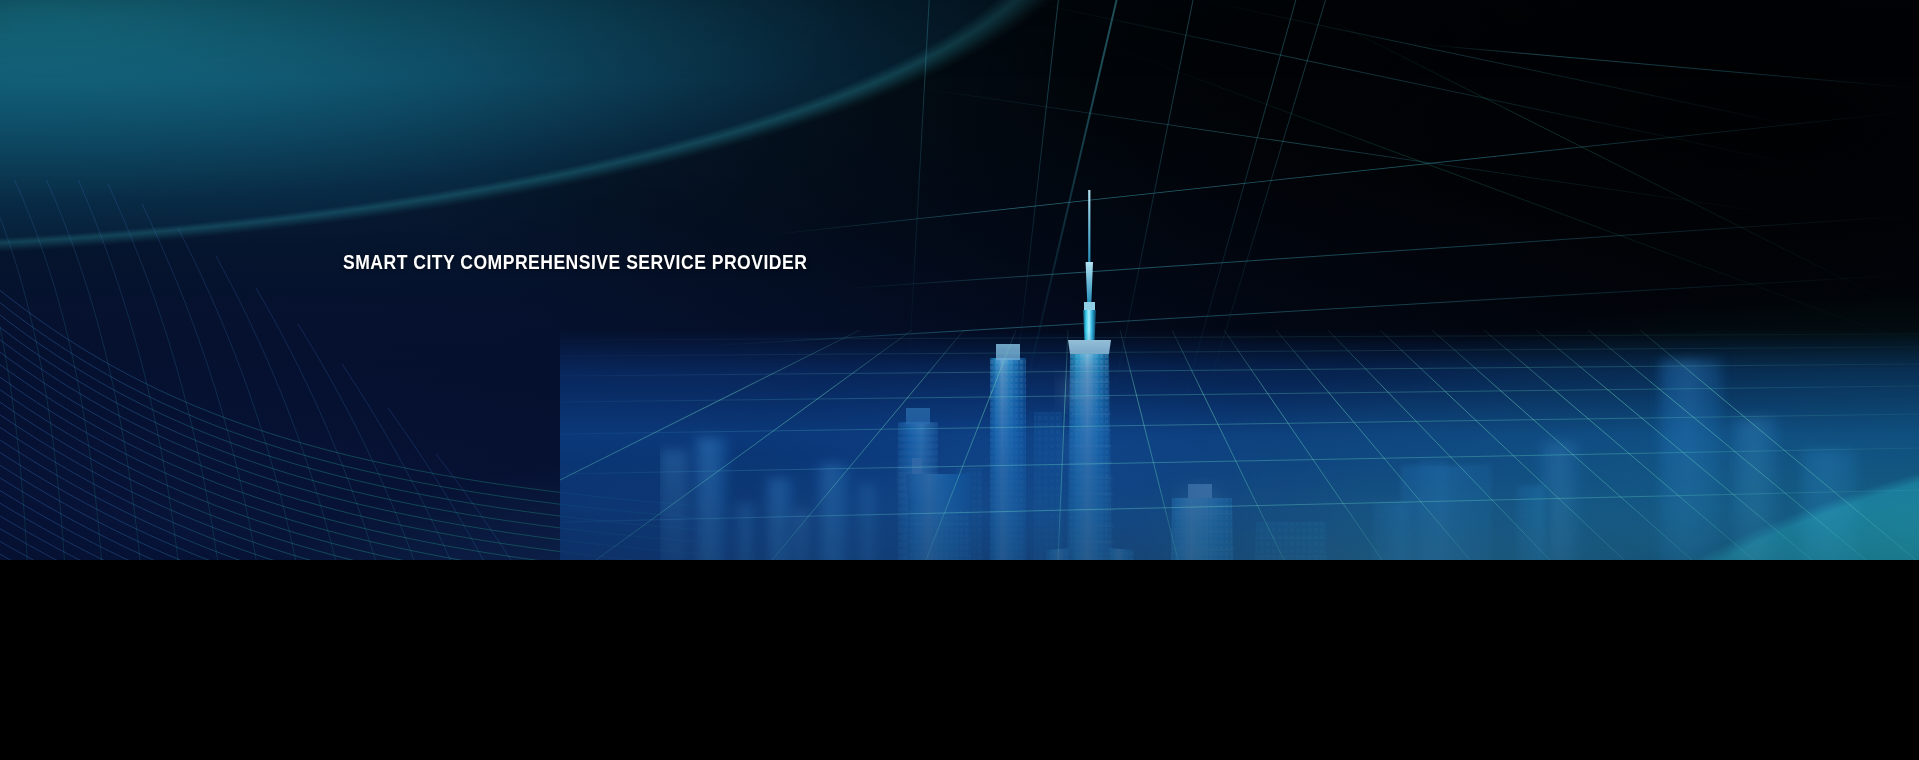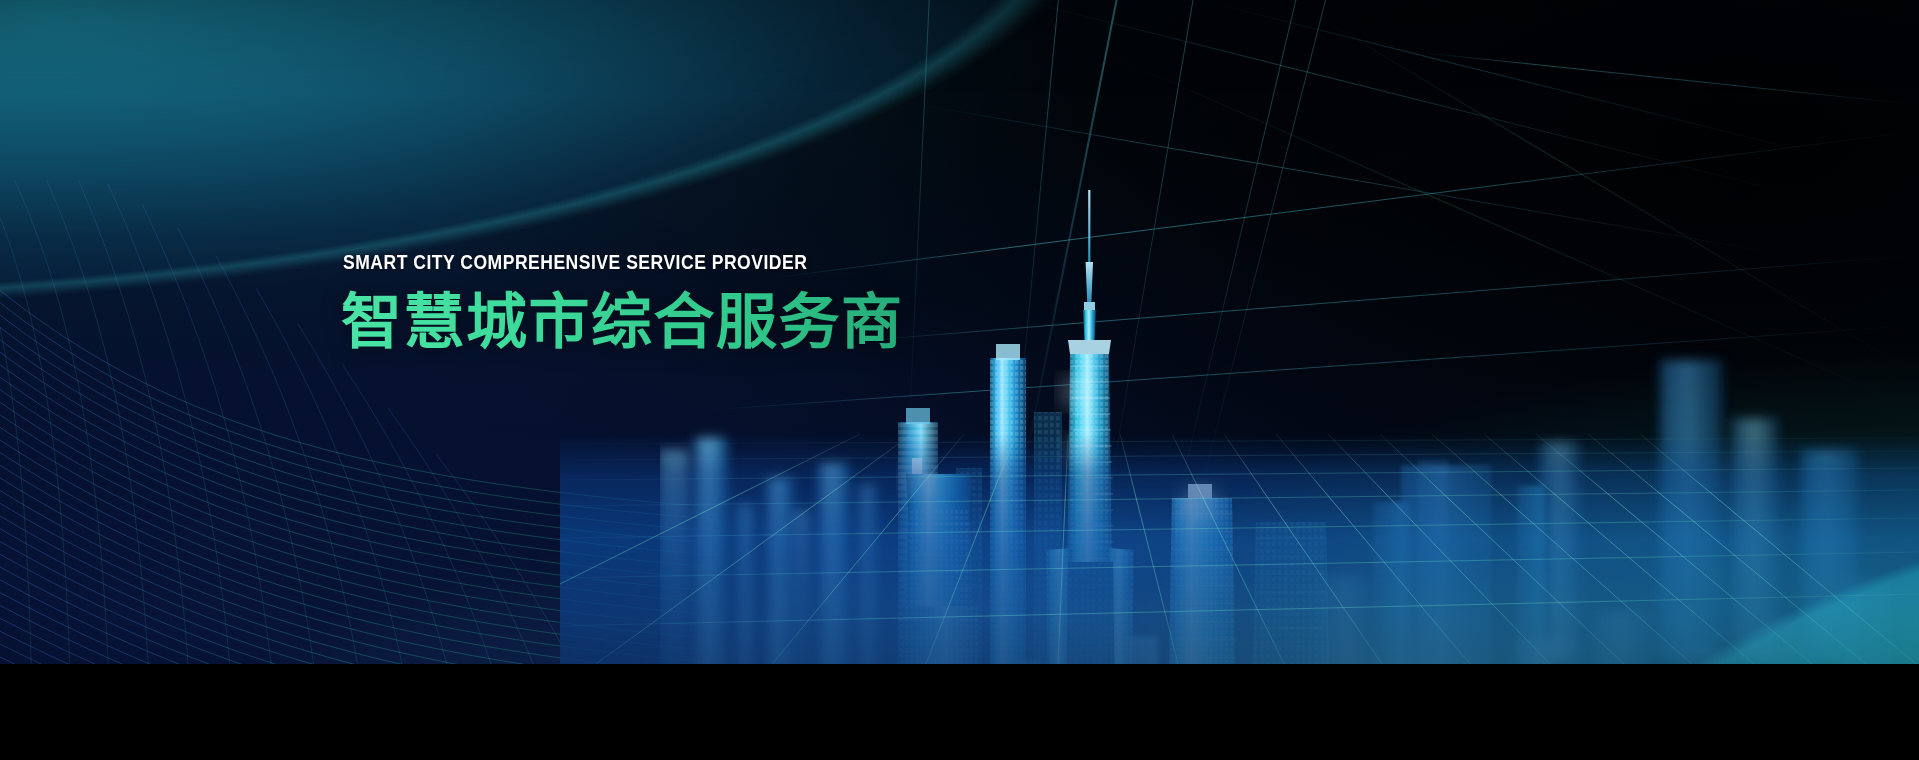--- a/index.html
+++ b/index.html
@@ -2,21 +2,21 @@
 <html lang="zh-CN"><head>
 <meta charset="utf-8">
 <title>Smart City Banner</title>
 <style>
   html,body{margin:0;padding:0;background:#000;}
   body{font-family:"Liberation Sans","DejaVu Sans",sans-serif;}
 
   #banner{
     position:relative;
     width:1919px;
-    height:664px;
+    height:560px;
     overflow:hidden;
     background:#020a16;
     user-select:none;
   }
 
   
   .layer{position:absolute;inset:0;pointer-events:none;}
 
   #sky-base{
     background:
@@ -565,16 +565,15 @@
 
   <div class="layer" id="green-sweep"></div>
   <div class="layer" id="green-sweep-2"></div>
 
   <div class="layer" id="fg-haze"></div>
 
   <div class="layer" id="vignette"></div>
 
   <div id="text-block">
     <div id="eyebrow">SMART CITY COMPREHENSIVE SERVICE PROVIDER</div>
-    <h1 id="headline">智慧城市综合服务商</h1>
   </div>
 
 </div>
 
 </body></html>

